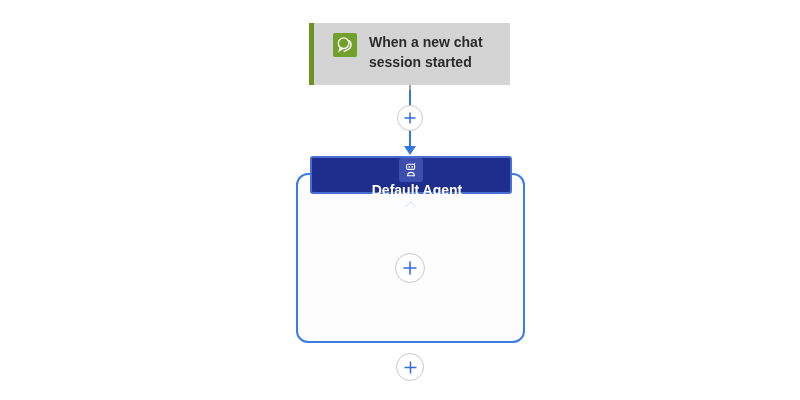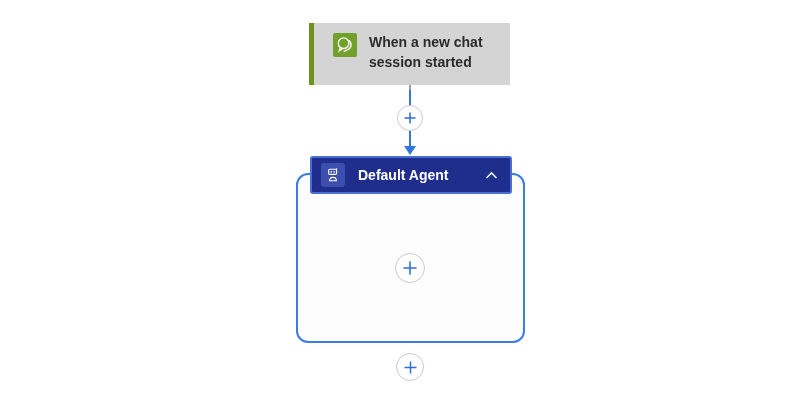--- a/index.html
+++ b/index.html
@@ -92,20 +92,21 @@
     left: 310px; top: 156px;
     width: 202px; height: 38px;
     background: var(--agent-header-bg, #1f2e8c);
     border: 2px solid var(--agent-header-border, #4a6fd4);
     border-radius: 3px;
     display: flex;
     align-items: center;
     padding: 0 10px 0 9px;
     z-index: 3;
     cursor: pointer;
+    flex-direction: column;
   }
   .agent-icon {
     width: 24px; height: 24px;
     flex: 0 0 24px;
     border-radius: 3px;
     background: var(--agent-icon-bg, #3c4fae);
     display: flex; align-items: center; justify-content: center;
   }
   .agent-title {
     margin-left: 13px;

